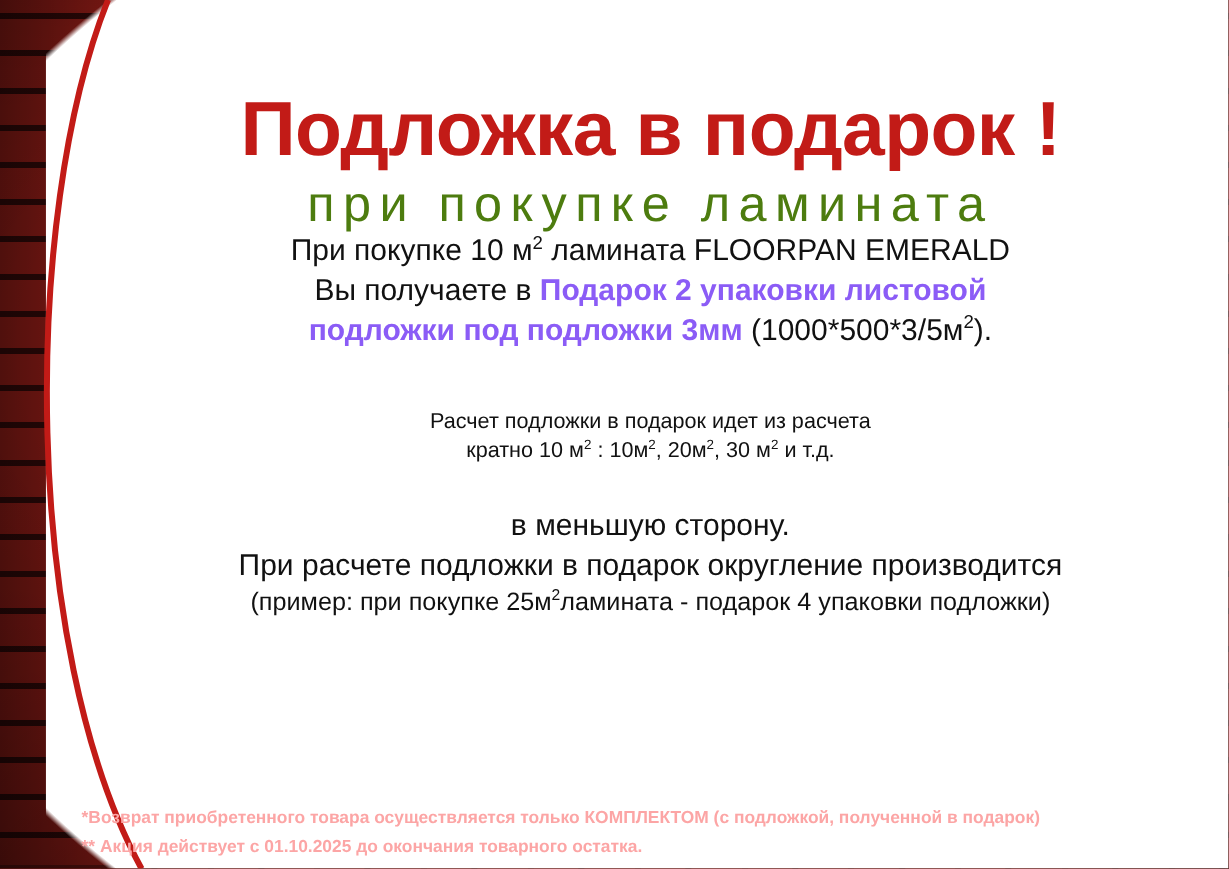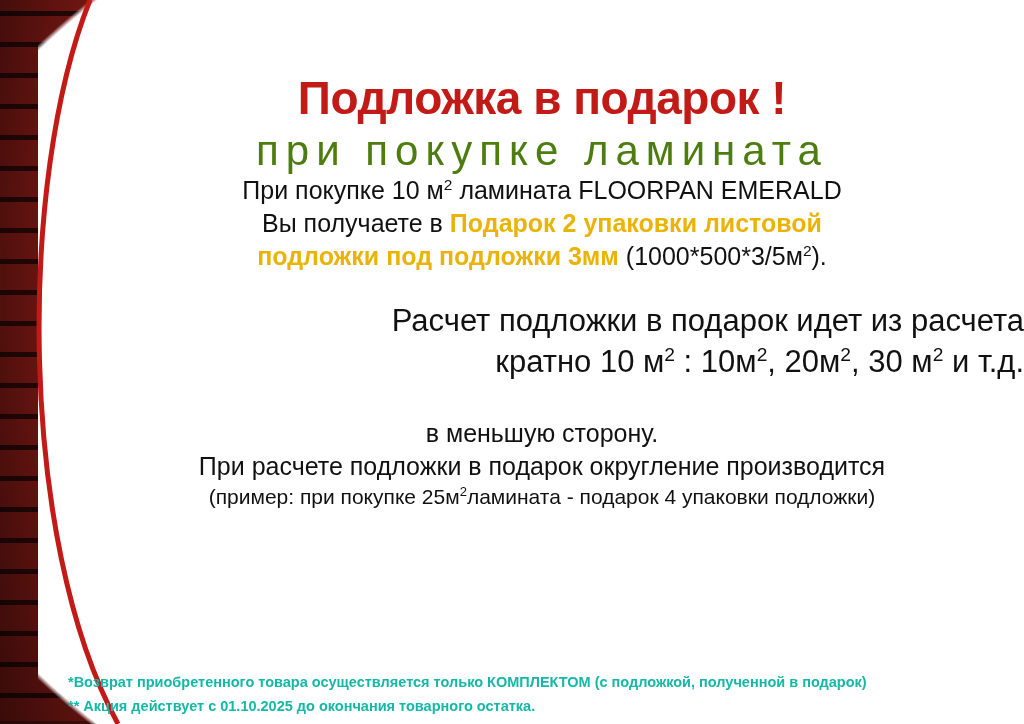--- a/index.html
+++ b/index.html
@@ -101,57 +101,57 @@
     left: 60px;
     top: 0;
     width: 964px;
     height: 724px;
     color: #1a1a1a;
     text-align: center;
   }
   .headline {
     margin: 0;
     padding-top: 74px;
-    font-size: 46px;
+    font-size: 64px;
     font-weight: bold;
     color: #c21b17;
     letter-spacing: -0.5px;
     line-height: 1.05;
   }
   .subhead {
     margin: 6px 0 0 0;
     font-size: 42px;
     color: #4d7c0f;
     letter-spacing: 7px;
     line-height: 1.1;
   }
 
   .block {
     font-size: 25px;
     line-height: 1.32;
     color: #111;
   }
   .block-1 { }
-  .block-2 { margin-top: 28px; font-size: 31px; text-align: right; }
+  .block-2 { margin-top: 48px; font-size: 18px; }
   .block-3 { margin-top: 34px; font-size: 25px; }
   .note-line { font-size: 21px; margin-top: 0; }
 
-  .red { color: #eab308; font-weight: bold; }
+  .red { color: #8b5cf6; font-weight: bold; }
   .b { font-weight: bold; }
   sup { font-size: 0.62em; vertical-align: super; line-height: 0; }
 
   .footnotes {
     position: absolute;
     left: 8px;
     bottom: 6px;
     width: 940px;
     text-align: left;
     font-size: 14.5px;
     line-height: 1.62;
-    color: #14b8a6;
+    color: #fca5a5;
     font-weight: bold;
   }
   .footnotes div { white-space: nowrap; }
 </style>
 </head>
 <body>
 
 <div class="poster">
 
   <div class="brick-bg"></div>

